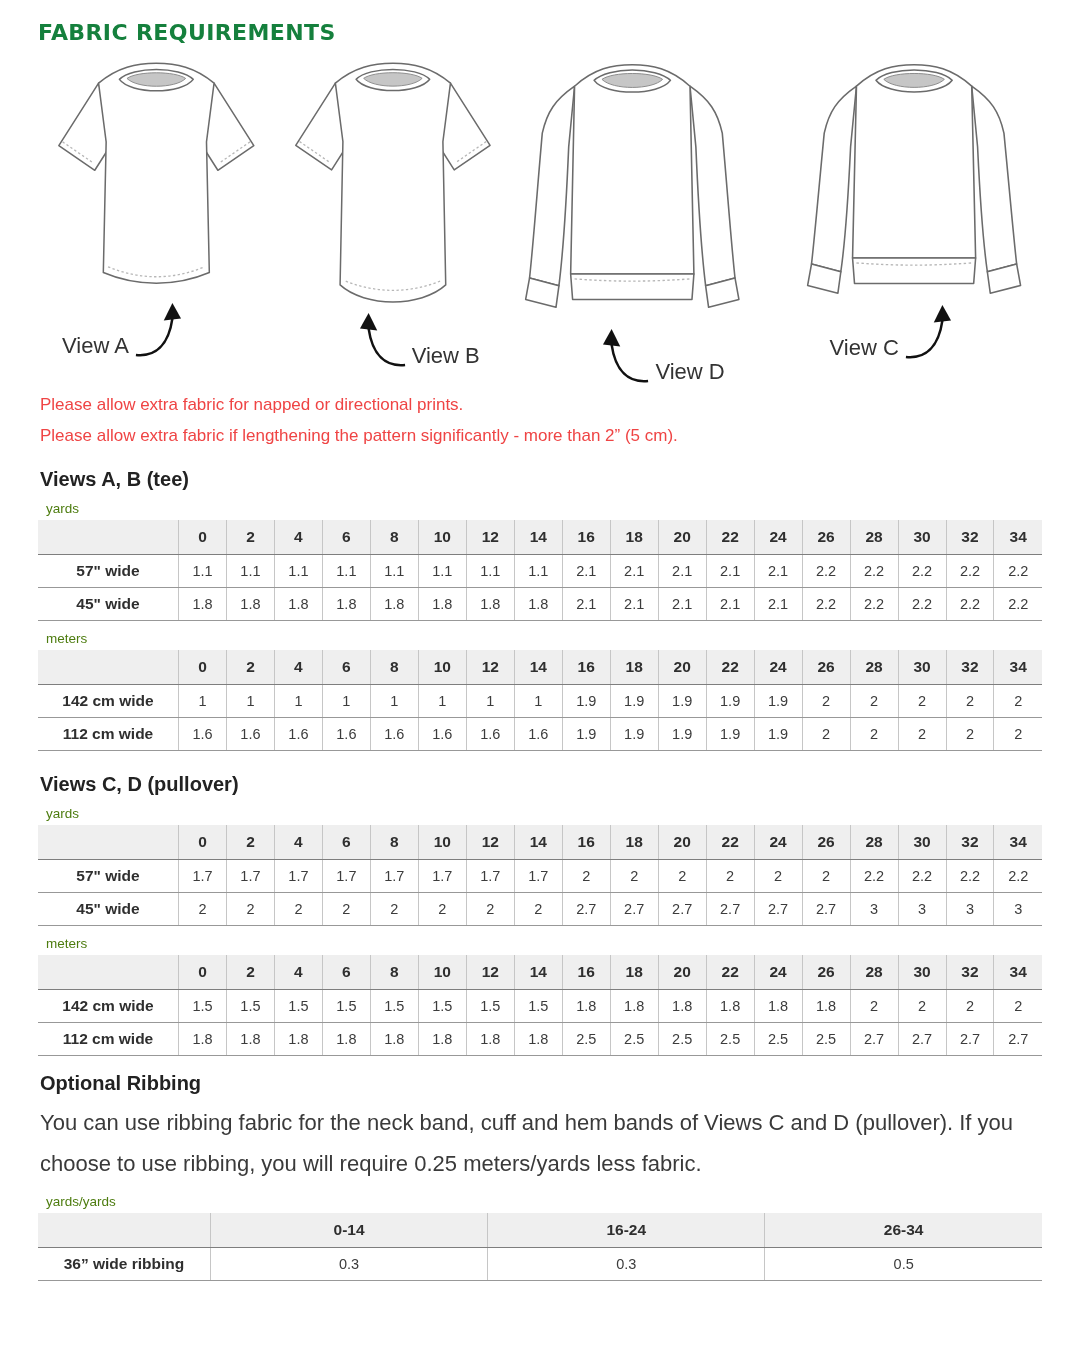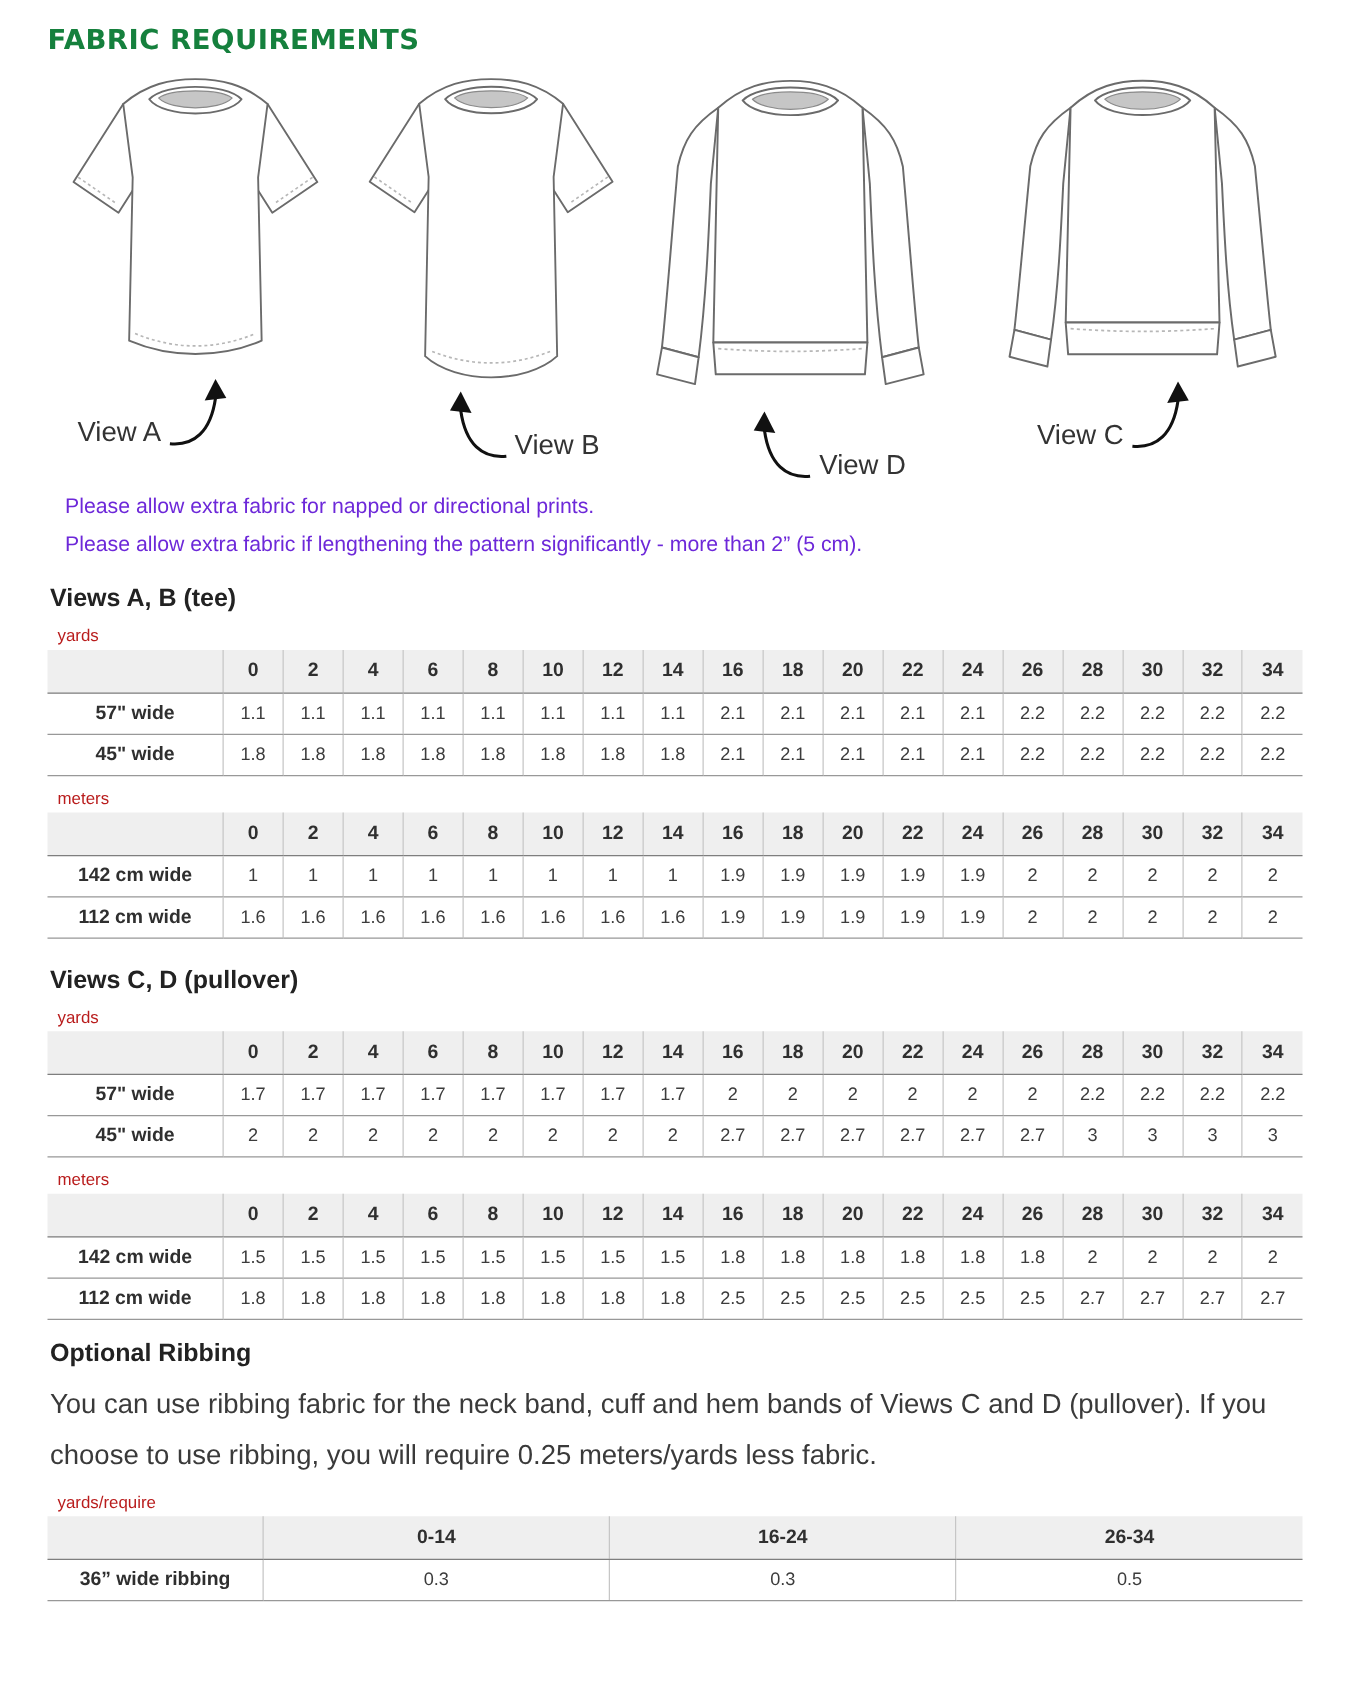--- a/index.html
+++ b/index.html
@@ -21,25 +21,25 @@
   .fig.c { flex:0 0 26%; } .fig.d { flex:0 0 28%; }
   .garment { display:block; }
   .garment path, .garment polygon.line { fill:#ffffff; stroke:#6b6b6b; stroke-width:1.6; stroke-linejoin:round; }
   .garment .inner-neck { fill:#c6c6c6; stroke:#8a8a8a; stroke-width:1; }
   .garment .stitch { fill:none; stroke:#b7b7b7; stroke-width:1.4; stroke-dasharray:2.5 2.5; }
   .view-label { position:absolute; display:flex; align-items:flex-end; gap:5px; }
   .view-label span { font-size:22px; color:#333; line-height:1; padding-bottom:2px; white-space:nowrap; }
   .arrow path { fill:none; stroke:#111; stroke-width:2.6; }
   .arrow polygon { fill:#111; stroke:none; }
   
-  .notes p { margin:0 0 11px 14px; font-size:17px; color:#6d28d9; }
+  .notes p { margin:0 0 11px 2px; font-size:17px; color:#ef4444; }
   
   .section { margin-top:22px; }
   .section h2 { font-size:20px; color:#222; margin:0 0 6px 2px; font-weight:bold; }
-  .unit-label { font-size:13.5px; color:#b91c1c; margin:10px 0 4px 8px; }
+  .unit-label { font-size:13.5px; color:#4d7c0f; margin:10px 0 4px 8px; }
   table { width:100%; border-collapse:collapse; table-layout:fixed; }
   .size-table { margin-bottom:4px; }
   thead th {
     background:#efefef; font-weight:bold; font-size:15.5px; color:#2f2f2f;
     padding:8px 0; border-bottom:1px solid #7e7e7e;
   }
   tbody td {
     font-size:14.5px; color:#3c3c3c; text-align:center;
     padding:7px 0; border-bottom:1px solid #989898; background:#fff;
   }
@@ -430,21 +430,21 @@
           <td>2.7</td>
           <td>2.7</td>
         </tr>
       </tbody>
     </table>
 </div>
 
 <div class="ribbing">
   <h2>Optional Ribbing</h2>
   <p class="desc">You can use ribbing fabric for the neck band, cuff and hem bands of Views C and D (pullover). If you choose to use ribbing, you will require 0.25 meters/yards less fabric.</p>
-  <div class="unit-label">yards/require</div>
+  <div class="unit-label">yards/yards</div>
   <table class="ribbing-table">
       <thead>
         <tr>
           <th></th>
           <th>0-14</th>
           <th>16-24</th>
           <th>26-34</th>
         </tr>
       </thead>
       <tbody>

